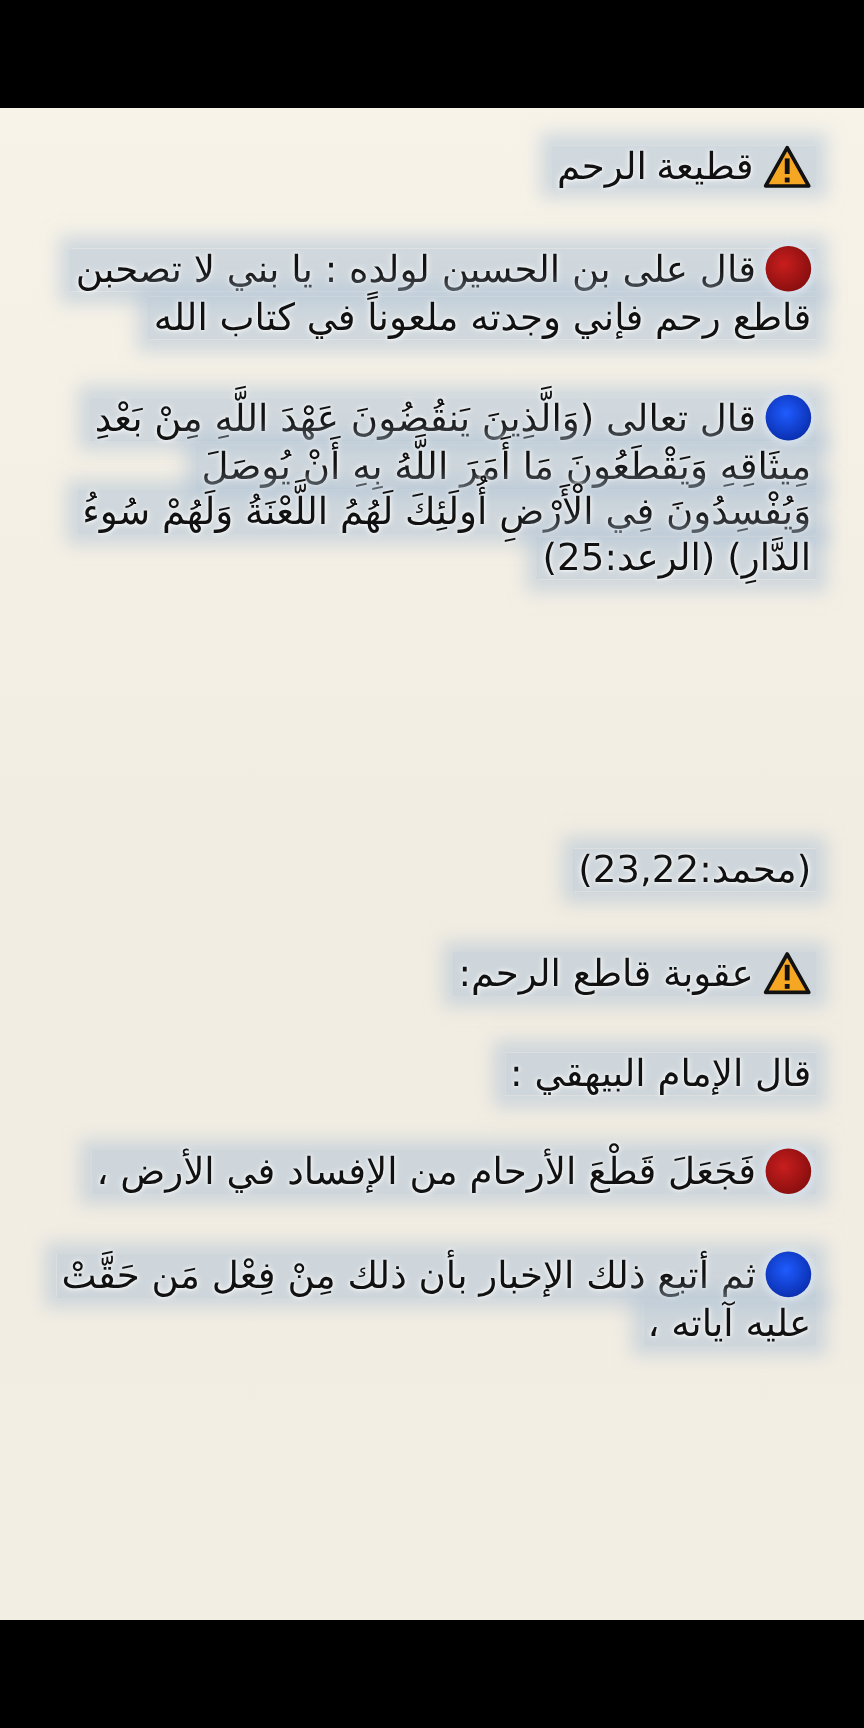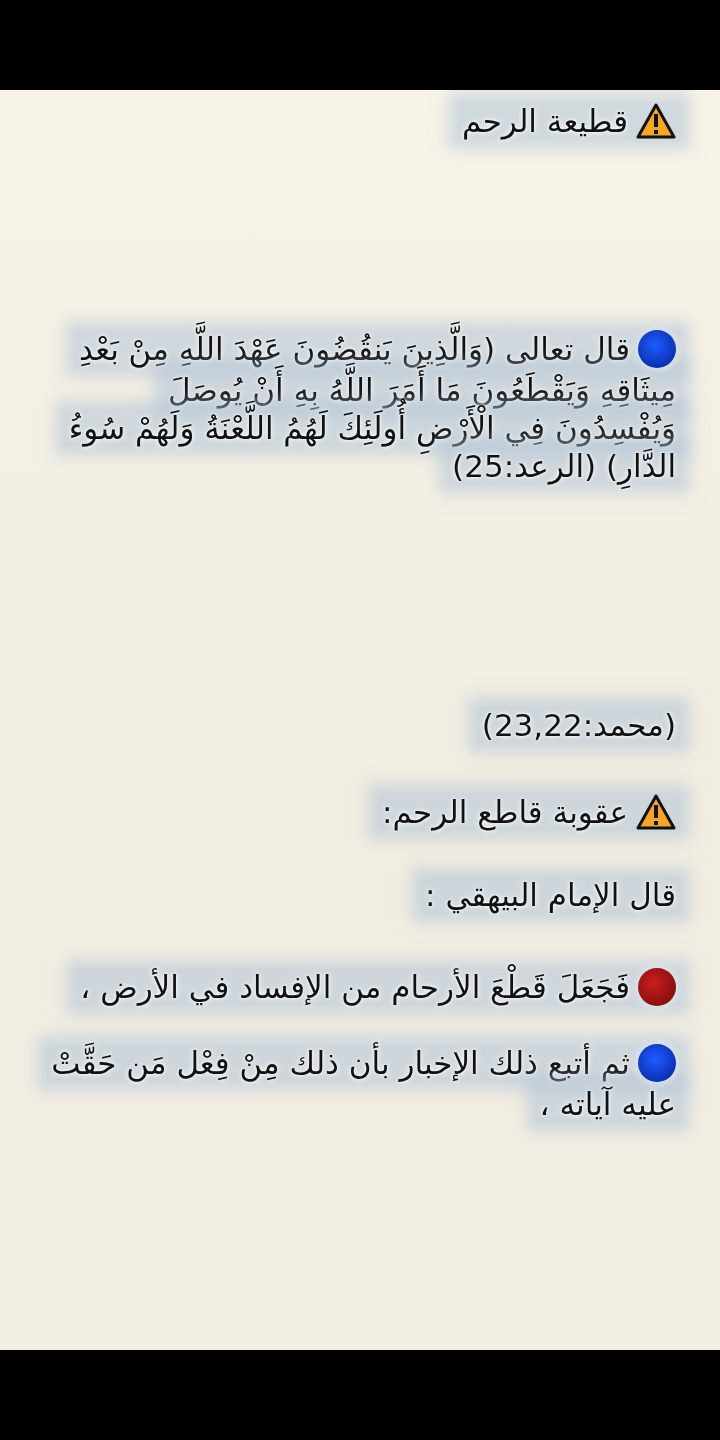--- a/index.html
+++ b/index.html
@@ -32,30 +32,33 @@
   .dot.red { background:radial-gradient(circle at 40% 40%,#c81e1e,#8d0f0f 70%); box-shadow:0 0 6px 3px rgba(220,230,240,.9); }
   .dot.blue { background:radial-gradient(circle at 45% 40%,#1f5cff,#0a2fb0 75%); box-shadow:0 0 6px 3px rgba(220,230,240,.9); }
 </style>
 </head>
 <body>
 
 <div class="top-bar"></div>
 
 <div class="page">
 
-  <div class="block" style="top:12px;">
+  <div class="block" style="top:30px;font-family:Liberation Serif, serif;">
     <span class="glow">
       <svg class="ic warn" viewBox="0 0 40 36">
         <polygon points="20,2 38,34 2,34" fill="#f5a623" stroke="#111" stroke-width="3" stroke-linejoin="round"></polygon>
         <rect x="18" y="11" width="4" height="13" fill="#111"></rect>
         <rect x="18" y="27" width="4" height="4" fill="#111"></rect>
       </svg><span>قطيعة الرحم</span>
     </span>
   </div>
 
+  <div class="block" style="top:116px; width:640px;">
+    <span class="glow"><span class="ic dot red"></span><span>قال على بن الحسين لولده : يا بني لا تصحبن قاطع رحم فإني وجدته ملعوناً في كتاب الله</span></span>
+  </div>
 
   <div class="block" style="top:240px; width:640px;">
     <span class="glow"><span class="ic dot blue"></span><span>قال تعالى (وَالَّذِينَ يَنقُضُونَ عَهْدَ اللَّهِ مِنْ بَعْدِ مِيثَاقِهِ وَيَقْطَعُونَ مَا أَمَرَ اللَّهُ بِهِ أَنْ يُوصَلَ وَيُفْسِدُونَ فِي الْأَرْضِ أُولَئِكَ لَهُمُ اللَّعْنَةُ وَلَهُمْ سُوءُ الدَّارِ) (الرعد:25)</span></span>
   </div>
 
 
   <div class="block" style="top:616px;">
     <span class="glow">(محمد:23,22)</span>
   </div>
 
@@ -66,21 +69,21 @@
         <rect x="18" y="11" width="4" height="13" fill="#111"></rect>
         <rect x="18" y="27" width="4" height="4" fill="#111"></rect>
       </svg><span>عقوبة قاطع الرحم:</span>
     </span>
   </div>
 
   <div class="block" style="top:786px;">
     <span class="glow">قال الإمام البيهقي :</span>
   </div>
 
-  <div class="block" style="top:868px; width:640px;margin-top:10px;">
+  <div class="block" style="top:868px; width:640px;">
     <span class="glow"><span class="ic dot red"></span><span>فَجَعَلَ قَطْعَ الأرحام من الإفساد في الأرض ،</span></span>
   </div>
 
   <div class="block" style="top:954px; width:640px;">
     <span class="glow"><span class="ic dot blue"></span><span>ثم أتبع ذلك الإخبار بأن ذلك مِنْ فِعْل مَن حَقَّتْ عليه آياته ،</span></span>
   </div>
 
 
 </div>
 

